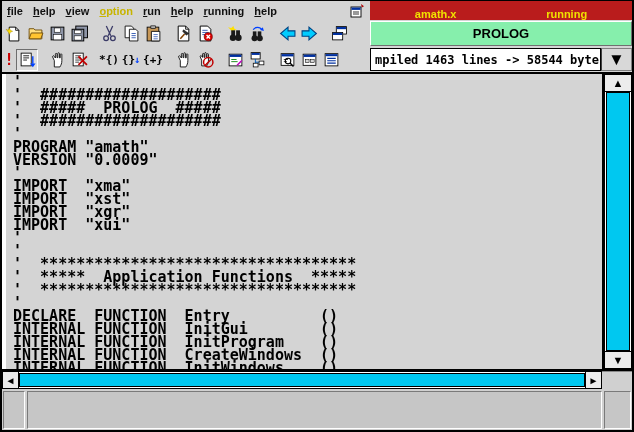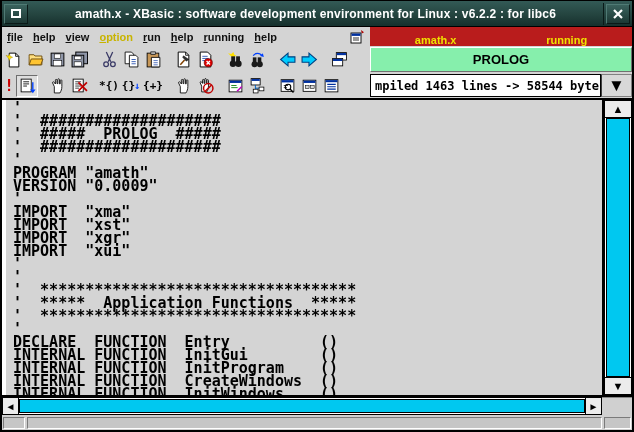--- a/index.html
+++ b/index.html
@@ -106,32 +106,20 @@
   .st-a { flex: 0 0 22px; }
   .st-b { flex: 1; }
   .st-c { flex: 0 0 27px; }
   svg { display:block; }
 </style>
 </head>
 <body>
 
 <div class="window">
 
-  <div class="titlebar">
-    <div class="tb-btn">
-      <div class="tb-sq"></div>
-    </div>
-    <div class="tb-title">amath.x - XBasic : software development environment for Linux : v6.2.2 : for libc6</div>
-    <div class="tb-sep"></div>
-    <div class="tb-btn">
-      <svg width="12" height="12" viewBox="0 0 12 12">
-        <path d="M2 2l8 8M10 2l-8 8" stroke="#fff" stroke-width="2.2"></path>
-      </svg>
-    </div>
-  </div>
 
   <div class="menubar">
     <span class="menu-item">file</span>
     <span class="menu-item">help</span>
     <span class="menu-item">view</span>
     <span class="menu-item hl">option</span>
     <span class="menu-item">run</span>
     <span class="menu-item">help</span>
     <span class="menu-item">running</span>
     <span class="menu-item">help</span>

